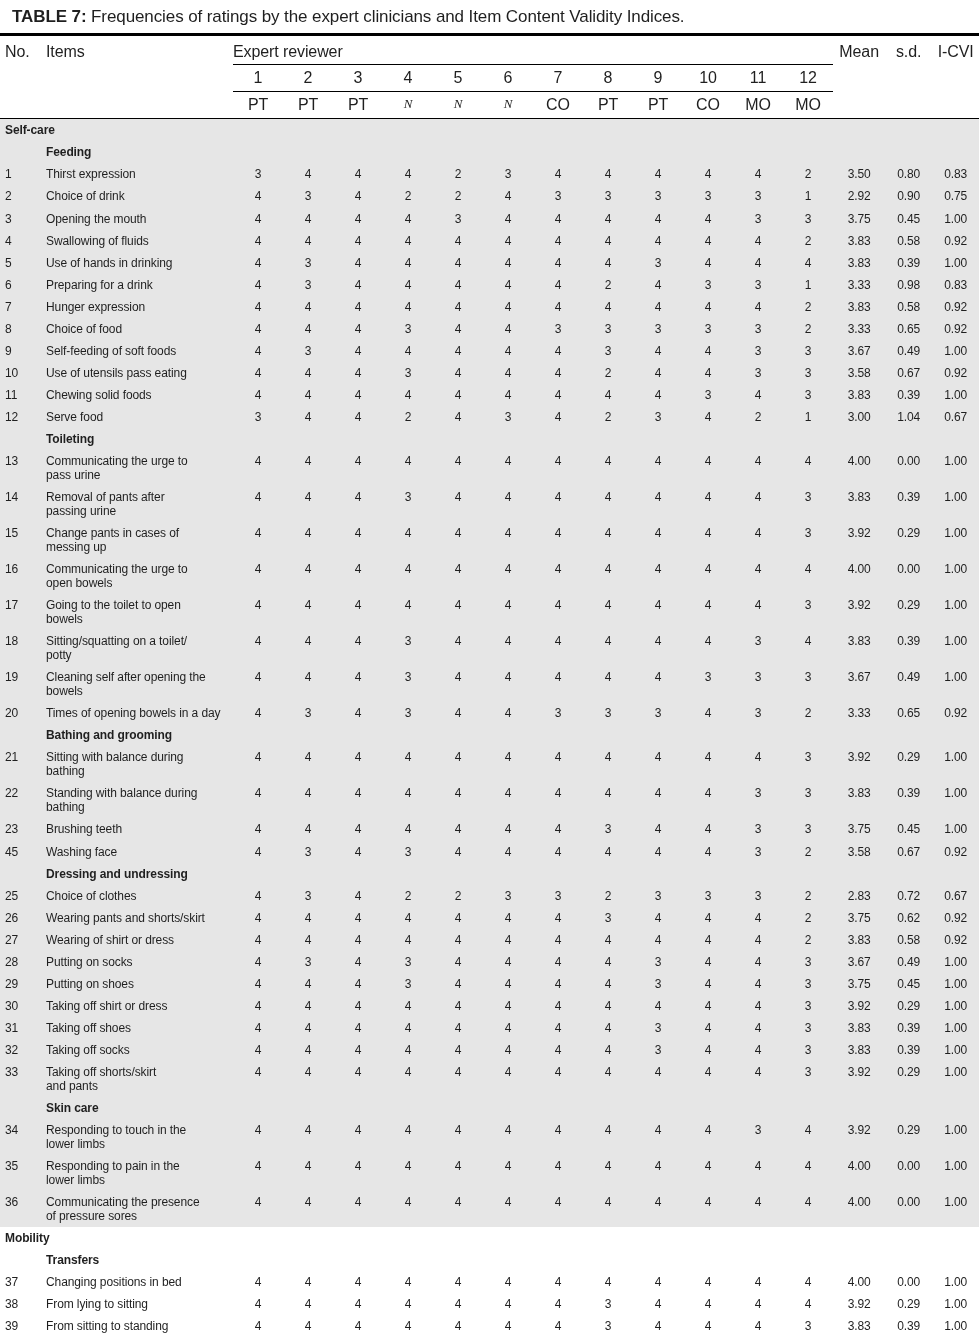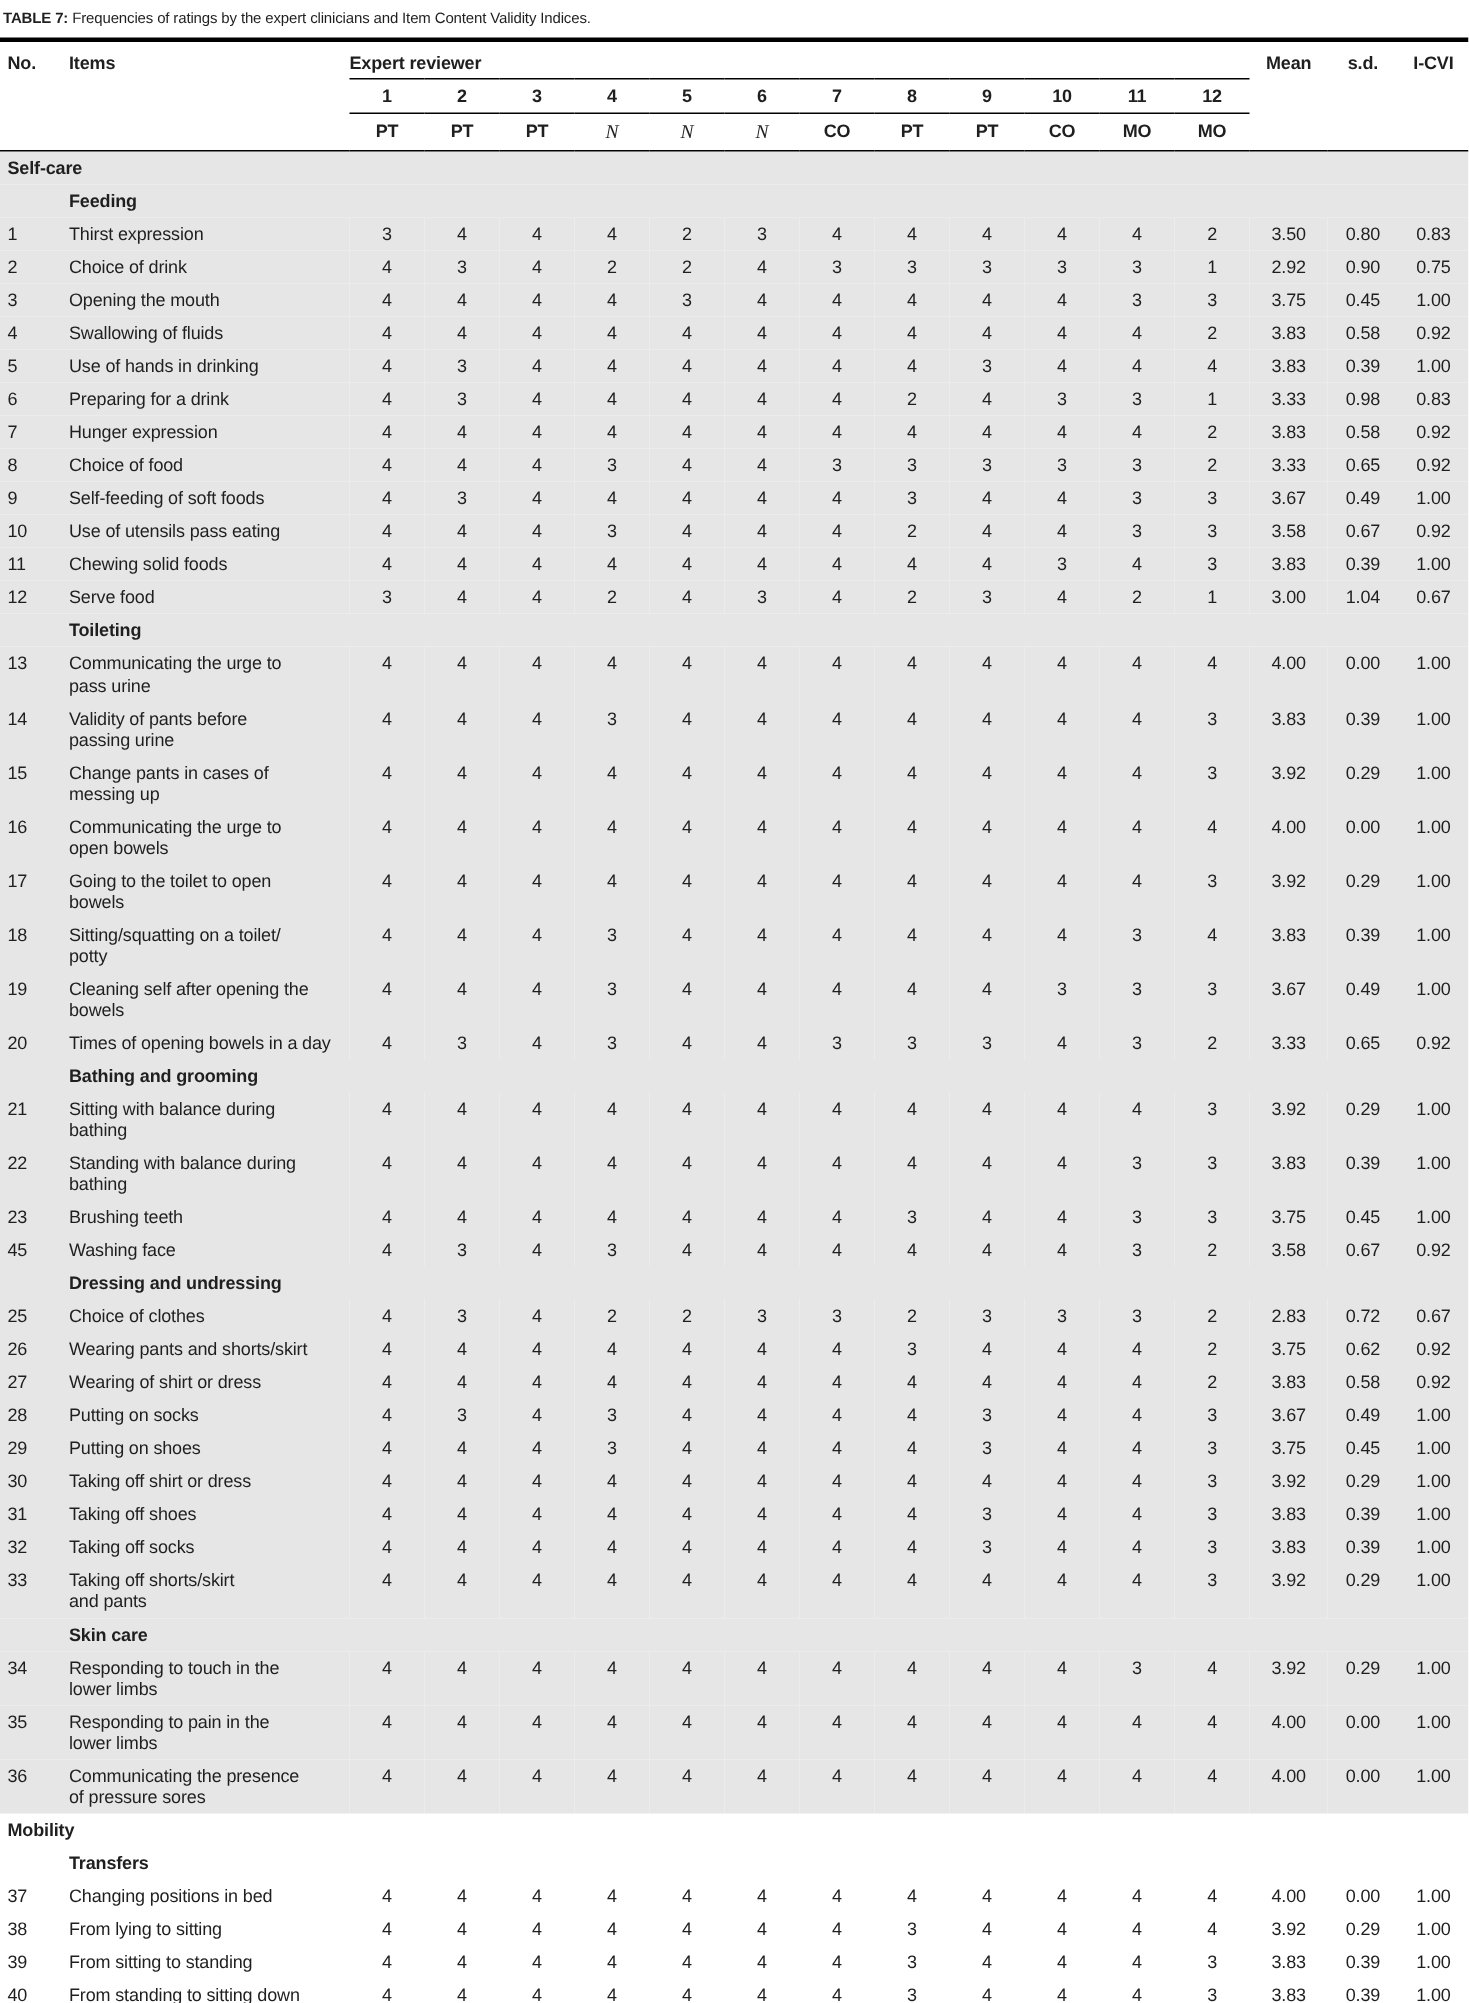--- a/index.html
+++ b/index.html
@@ -6,43 +6,43 @@
   html, body { background: #ffffff; }
   body {
     width: 979px;
     font-family: "Liberation Sans", sans-serif;
     color: #1f1f1f;
     -webkit-font-smoothing: antialiased;
   }
   .page { width: 979px; padding: 0; }
 
   .title {
-    font-size: 10px;
+    font-size: 17px;
     line-height: 1.2;
-    padding: 7px 2px 6px 2px;
+    padding: 7px 2px 6px 12px;
     border-bottom: 3px solid #000;
     letter-spacing: -0.1px;
   }
   .title-label { font-weight: bold; }
 
   table {
     width: 100%;
     border-collapse: collapse;
     table-layout: fixed;
   }
   col.c-no   { width: 46px; }
   col.c-item { width: 187px; }
   col.c-r    { width: 50px; }
   col.c-mean { width: 52px; }
   col.c-sd   { width: 47px; }
   col.c-icvi { width: 47px; }
 
   th {
-    font-weight: bold;
-    font-size: 12px;
+    font-weight: normal;
+    font-size: 16px;
     text-align: left;
     vertical-align: top;
     padding: 7px 0 3px 0;
     letter-spacing: -0.1px;
   }
   th.no { padding-left: 5px; }
   th.expert { text-align: left; }
   th.mean, th.sd, th.icvi { text-align: center; }
 
   tr.h2 th, tr.h3 th {
@@ -398,21 +398,21 @@
           <td class="rating">4</td>
           <td class="rating">4</td>
           <td class="rating">4</td>
           <td class="rating">4</td>
           <td class="num">4.00</td>
           <td class="num">0.00</td>
           <td class="num">1.00</td>
         </tr>
         <tr class="item-row shaded">
           <td class="no">14</td>
-          <td class="item">Validity of pants before
+          <td class="item">Removal of pants after
 passing urine</td>
           <td class="rating">4</td>
           <td class="rating">4</td>
           <td class="rating">4</td>
           <td class="rating">3</td>
           <td class="rating">4</td>
           <td class="rating">4</td>
           <td class="rating">4</td>
           <td class="rating">4</td>
           <td class="rating">4</td>

